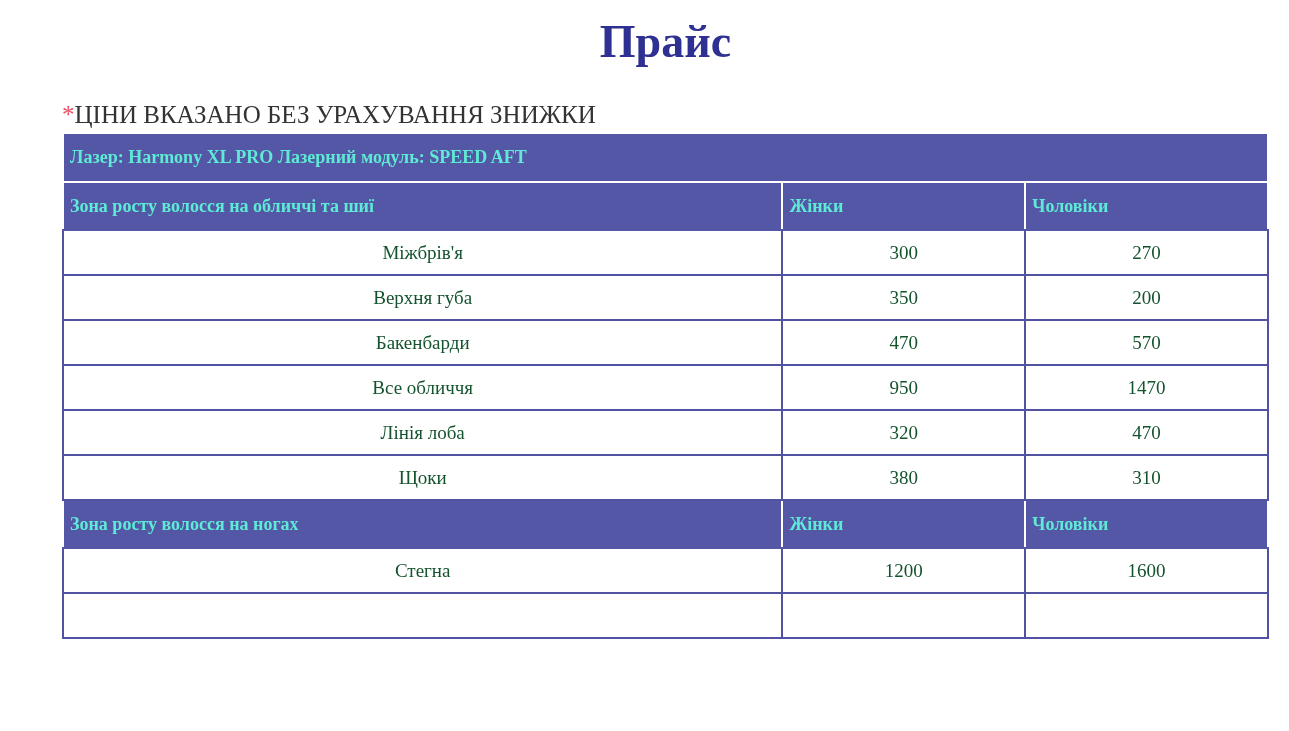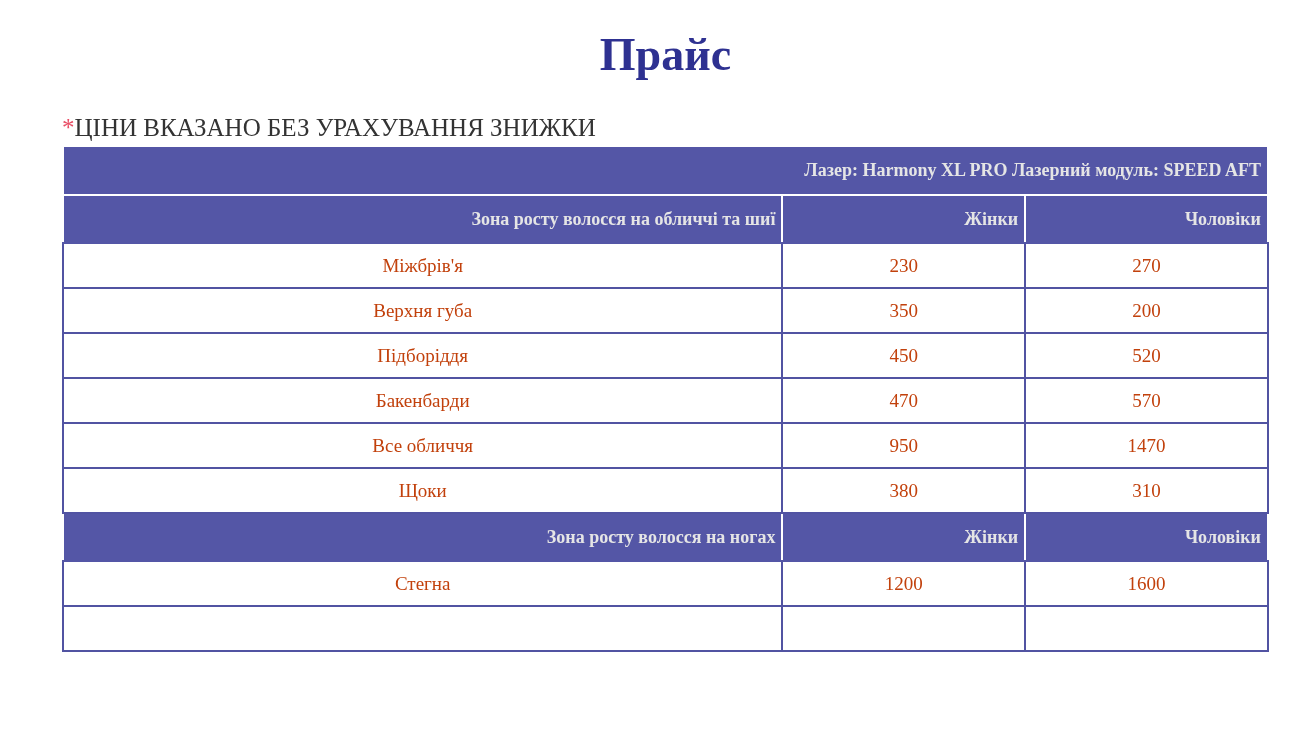--- a/index.html
+++ b/index.html
@@ -8,21 +8,21 @@
     overflow: hidden;
     background: #ffffff;
   }
   .container {
     width: 1207px;
     margin-left: 62px;
     padding-top: 14px;
     font-family: "Liberation Serif", serif;
   }
   h1.page-title {
-    margin: 16px;
+    margin: 3px;
     font-family: "Liberation Serif", serif;
     font-weight: bold;
     font-size: 46px;
     line-height: 50px;
     text-align: center;
     color: #2e3191;
   }
   .note {
     margin: 34px 0 3px 0;
     text-align: left;
@@ -37,41 +37,41 @@
     border-collapse: collapse;
     table-layout: fixed;
     font-family: "Liberation Serif", serif;
   }
   col.c1 { width: 59.7%; }
   col.c2 { width: 20.15%; }
   col.c3 { width: 20.15%; }
 
   table.price th {
     background: #5456a6;
-    color: #e5e5e5;
+    color: #5eead4;
     font-weight: bold;
     font-size: 18px;
-    text-align: right;
+    text-align: left;
     vertical-align: middle;
     border: 2px solid #ffffff;
     padding: 0 6px;
   }
   table.price th.laser { height: 47px; }
   table.price th.colhead {
     height: 46px;
     border-bottom-color: #5456a6;
   }
   table.price td {
     background: #ffffff;
     border: 2px solid #5153a2;
     height: 43px;
     text-align: center;
     vertical-align: middle;
     font-size: 19px;
-    color: #c2410c;
+    color: #14532d;
     padding: 0 15px;
   }
 </style>
 </head>
 <body>
 
 <div class="container">
   <h1 class="page-title">Прайс</h1>
   <p class="note"><span class="star">*</span><span>ЦІНИ ВКАЗАНО БЕЗ УРАХУВАННЯ ЗНИЖКИ</span></p>
 
@@ -85,42 +85,42 @@
         <tr>
           <th colspan="3" class="laser">Лазер: Harmony XL PRO Лазерний модуль: SPEED AFT</th>
         </tr>
         <tr>
           <th class="colhead">Зона росту волосся на обличчі та шиї</th>
           <th class="colhead">Жінки</th>
           <th class="colhead">Чоловіки</th>
         </tr>
         <tr>
           <td>Міжбрів'я</td>
-          <td>230</td>
+          <td>300</td>
           <td>270</td>
         </tr>
         <tr>
           <td>Верхня губа</td>
           <td>350</td>
           <td>200</td>
-        </tr>
-        <tr>
-          <td>Підборіддя</td>
-          <td>450</td>
-          <td>520</td>
         </tr>
         <tr>
           <td>Бакенбарди</td>
           <td>470</td>
           <td>570</td>
         </tr>
         <tr>
           <td>Все обличчя</td>
           <td>950</td>
           <td>1470</td>
+        </tr>
+        <tr>
+          <td>Лінія лоба</td>
+          <td>320</td>
+          <td>470</td>
         </tr>
         <tr>
           <td>Щоки</td>
           <td>380</td>
           <td>310</td>
         </tr>
         <tr>
           <th class="colhead">Зона росту волосся на ногах</th>
           <th class="colhead">Жінки</th>
           <th class="colhead">Чоловіки</th>

